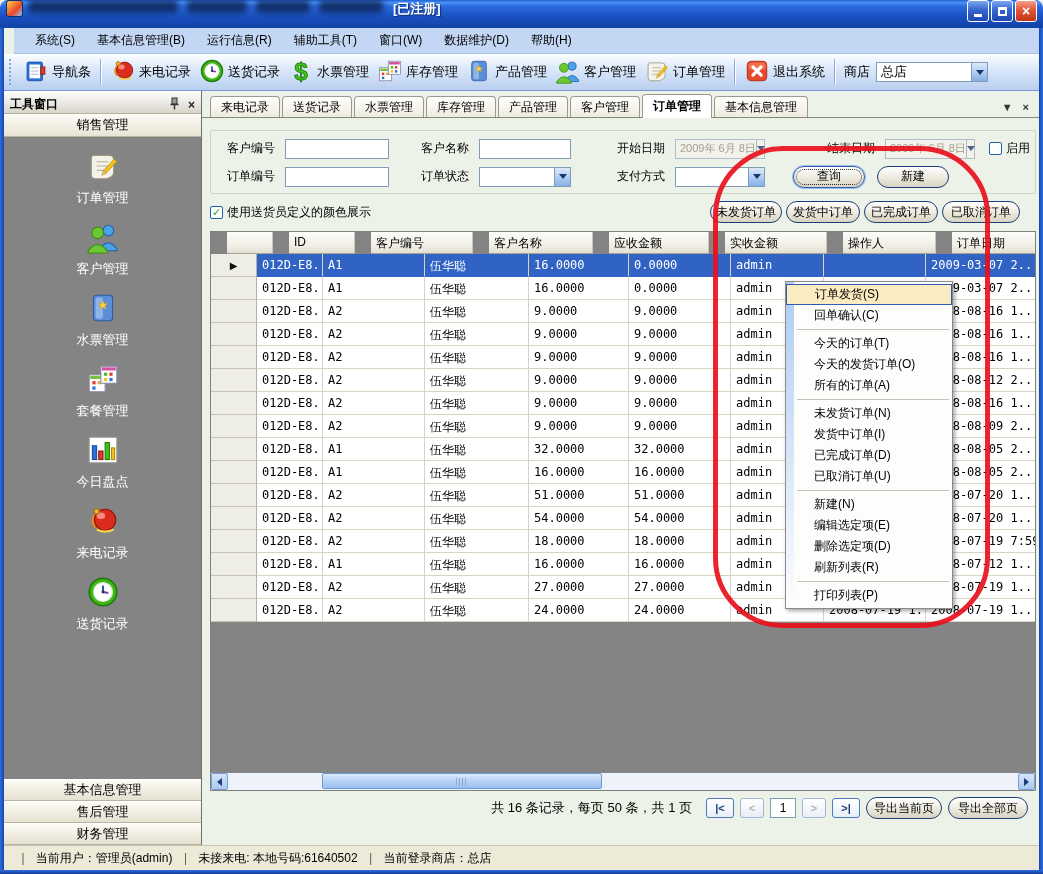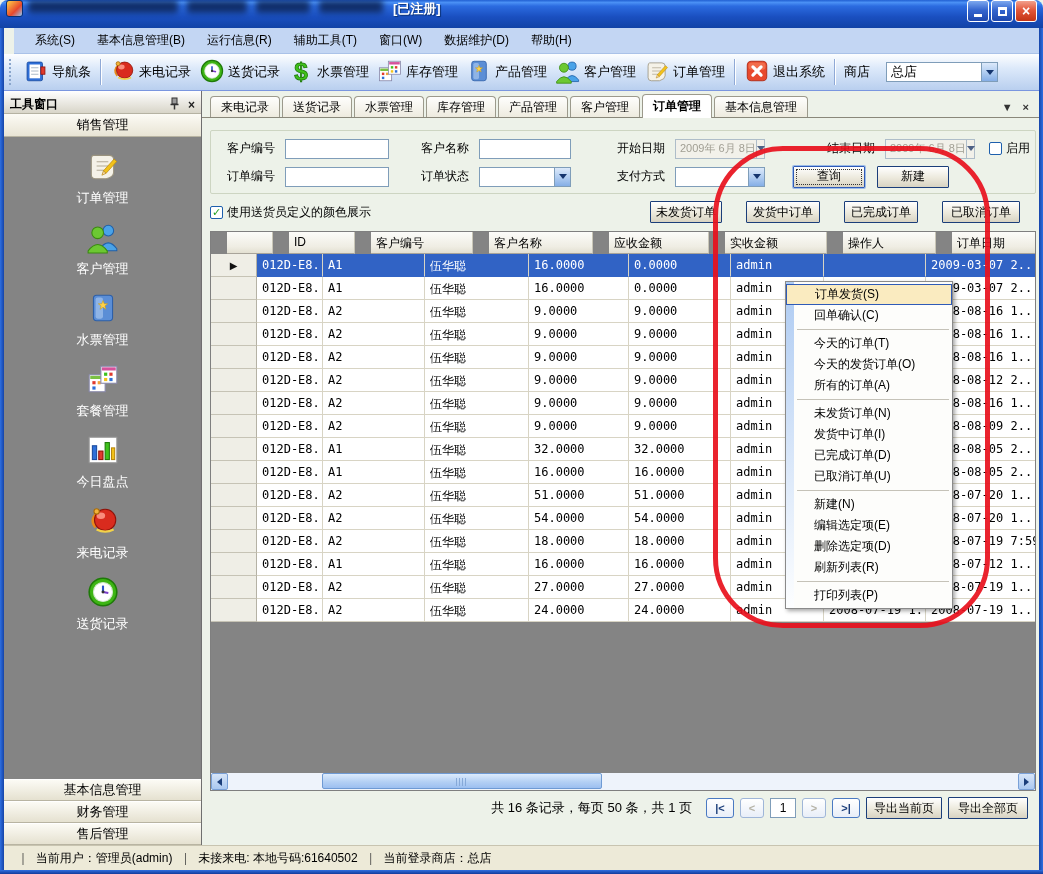--- a/index.html
+++ b/index.html
@@ -29,21 +29,21 @@
   .menubar{position:absolute;left:14px;top:28px;width:1035px;height:26px;background:#c3d6f3;
     display:flex;align-items:center;padding-left:10px;border-bottom:1px solid #aac2e8;}
   .menu-item{padding:0 11px;line-height:25px;cursor:default;}
   .toolbar{position:absolute;left:4px;top:54px;width:1035px;height:37px;
     background:linear-gradient(180deg,#fdfeff,#dcE9fa 40%,#b9cfef);
     display:flex;align-items:center;padding-left:3px;border-bottom:1px solid #7a96df;}
   .tb-grip{width:6px;height:26px;border-left:2px dotted #8aa6cc;margin:0 4px 0 2px;}
   .tb-btn{display:flex;align-items:center;gap:3px;padding:2px 4px;border-radius:3px;cursor:pointer;}
   .tb-btn span{font-size:13px;}
   .tb-sep{width:1px;height:26px;background:#8fa9d6;margin:0 5px;box-shadow:1px 0 0 #fff;}
-  .shop{display:flex;align-items:center;gap:16px;margin-left:4px;font-size:13px;}
+  .shop{display:flex;align-items:center;gap:6px;margin-left:4px;font-size:13px;}
   
   .body{position:absolute;left:4px;top:91px;width:1035px;height:754px;display:flex;}
   .sidebar{width:198px;background:#848484;display:flex;flex-direction:column;border-right:1px solid #6f6f6f;}
   .toolwin-header{height:23px;background:linear-gradient(180deg,#ffffff,#d8d5c8);
     border-bottom:1px solid #b5b2a2;display:flex;align-items:flex-end;padding:0 6px;font-weight:bold;}
   .toolwin-controls{margin-left:auto;display:flex;gap:8px;align-items:center;}
   .toolwin-controls .glyph{cursor:pointer;font-weight:bold;color:#222;}
   .side-section{height:23px;background:linear-gradient(180deg,#fcfbf5,#e8e4d4);border-bottom:1px solid #b8b4a2;
     display:flex;align-items:center;justify-content:center;font-size:13px;}
   .side-items{flex:1;display:flex;flex-direction:column;align-items:center;padding-top:12px;overflow:hidden;}
@@ -71,27 +71,27 @@
   input.xp{height:20px;border:1px solid #7f9db9;background:#fff;font:12px "Liberation Sans",sans-serif;padding:0 3px;}
   .datebox{height:20px;width:90px;border:1px solid #aebdc9;background:#f2f1ea;color:#9b99 8e;display:flex;align-items:center;}
   .datebox .val{flex:1;padding-left:4px;color:#a09e93;font-size:11px;white-space:nowrap;}
   .drop{width:16px;height:18px;background:linear-gradient(180deg,#e8f0fb,#bcd4f2 60%,#9cbcе8);border-left:1px solid #aebdc9;
     display:flex;align-items:center;justify-content:center;}
   .drop i{width:0;height:0;border-left:4px solid transparent;border-right:4px solid transparent;border-top:5px solid #4d6185;}
   .combobox{height:20px;border:1px solid #7f9db9;background:#fff;display:flex;align-items:center;}
   .combobox .val{flex:1;padding-left:4px;}
   .combobox .drop{background:linear-gradient(180deg,#dce9fa,#aecbf0 55%,#85aee6);border-left:1px solid #7f9db9;}
   .combobox .drop i{border-top-color:#15356e;}
-  .xp-btn{height:22px;border:1px solid #1b3e7a;border-radius:1px;background:linear-gradient(180deg,#ffffff,#ece9dc 55%,#d8d3c2);
+  .xp-btn{height:22px;border:1px solid #1b3e7a;border-radius:11px;background:linear-gradient(180deg,#ffffff,#ece9dc 55%,#d8d3c2);
     font:12px "Liberation Sans",sans-serif;display:flex;align-items:center;justify-content:center;cursor:pointer;padding:0 2px;}
   .xp-btn.focused{border-color:#2f5bb7;box-shadow:0 0 0 1px #9cbce8;outline:1px dotted #333;outline-offset:-4px;}
   .checkbox{width:13px;height:13px;border:1px solid #1d5fad;border-radius:2px;background:#fff;display:inline-flex;
     align-items:center;justify-content:center;font-size:11px;color:#21a121;font-weight:bold;margin-right:4px;flex:none;}
   .color-row{position:absolute;left:8px;top:82px;width:826px;height:24px;display:flex;align-items:center;}
-  .status-btns{margin-left:auto;display:flex;gap:24px;margin-right:16px;}
+  .status-btns{margin-left:auto;display:flex;gap:4px;margin-right:16px;}
   
   .grid{position:absolute;left:8px;top:113px;width:826px;height:560px;border:1px solid #7f7f7f;background:#848484;
     display:flex;flex-direction:column;overflow:hidden;}
   .g-head{display:flex;height:22px;flex:none;}
   .g-hcell{background:linear-gradient(180deg,#fcfcf9,#efede3 70%,#e3e0d2);border-right:1px solid #c9c6b7;border-bottom:1px solid #a8a49a;
     padding:3px 0 0 5px;white-space:nowrap;overflow:hidden;flex:none;margin-left:16px;}
   .g-row{display:flex;height:23px;flex:none;background:#fff;}
   .g-cell{border-right:1px solid #d8d4c4;border-bottom:1px solid #d8d4c4;padding:4px 0 0 5px;white-space:nowrap;overflow:hidden;
     font-family:"DejaVu Sans Mono",monospace;font-size:12px;flex:none;}
   .g-sel{background:#efeee6;border-right:1px solid #b5b2a5;border-bottom:1px solid #c6c3b5;display:flex;align-items:center;
@@ -364,22 +364,22 @@
                 <circle cx="16" cy="16" r="9" fill="#ffffff" stroke="#cfe8c8"></circle>
                 <line x1="16" y1="16" x2="16" y2="10" stroke="#2a52c8" stroke-width="2"></line>
                 <line x1="16" y1="16" x2="21" y2="17" stroke="#7a3cc8" stroke-width="2"></line>
                 <circle cx="16" cy="16" r="1.4" fill="#333"></circle>
               </svg></span>
             <span class="lbl">送货记录</span>
           </div>
         </div>
       <div class="side-bottom" id="side-bottom">
           <div class="sec">基本信息管理</div>
+          <div class="sec">售后管理</div>
           <div class="sec">财务管理</div>
-          <div class="sec">售后管理</div>
         </div>
     </div>
 
     <div class="main">
       <div class="tabbar" id="tabbar">
           <span class="tab">来电记录</span>
           <span class="tab">送货记录</span>
           <span class="tab">水票管理</span>
           <span class="tab">库存管理</span>
           <span class="tab">产品管理</span>

